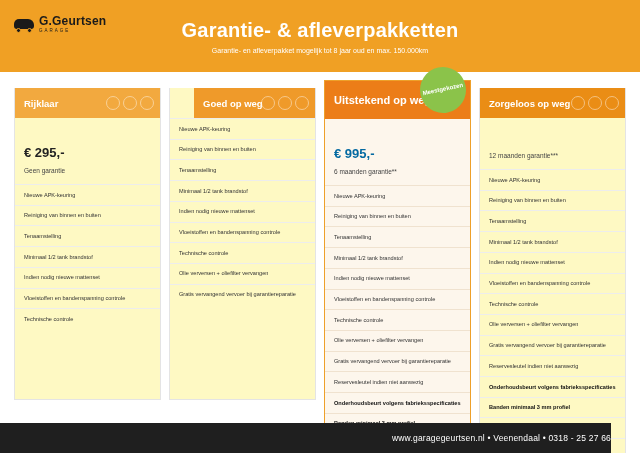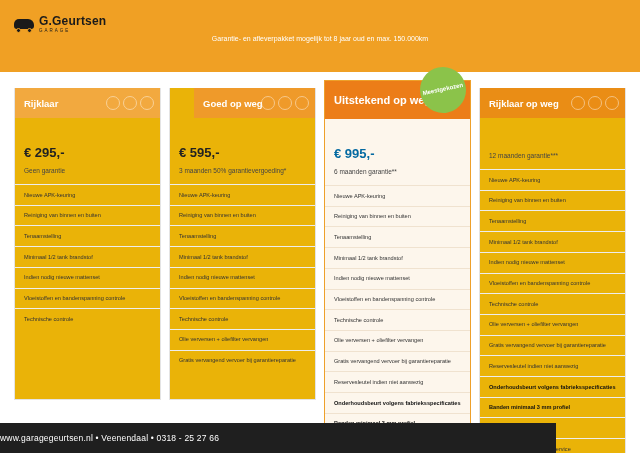--- a/index.html
+++ b/index.html
@@ -48,21 +48,21 @@
     position: relative;
     padding: 0 14px;
     background: #fff;
   }
   .cards {
     display: flex; gap: 8px; margin-top: 16px; align-items: flex-start;
   }
   .card {
     flex: 1 1 0; position: relative;
     border: 1px solid #e4e4e4; border-top: none;
-    background: #eab308;
+    background: #fef9c3;
     min-height: 312px;
   }
   .card.featured {
     border: 1px solid #eea02a;
     background: #fdf6ec;
     margin-top: -8px;
     min-height: 320px;
     box-shadow: 0 0 0 0 rgba(0,0,0,0);
   }
   .card-head {
@@ -96,23 +96,23 @@
   .features { list-style: none; }
   .features li {
     font-size: 5.6px; color: #333; padding: 6.5px 9px;
     border-top: 1px solid #ededed; line-height: 1.2;
   }
   .card.featured .features li { border-top: 1px solid #f0e2cf; }
   .features li.bold { font-weight: bold; color: #111; }
 
   
   .bottombar {
-    position: absolute; left: 0; bottom: 0; width: 556px; height: 30px;
+    position: absolute; left: 0; bottom: 0; width: 611px; height: 30px;
     background: #1f1f1f; color: #ffffff;
-    display: flex; align-items: center; justify-content: flex-start;
+    display: flex; align-items: center; justify-content: flex-end;
     font-size: 8.5px; letter-spacing: .2px;
   }
 </style>
 </head>
 <body>
 
 <div class="page">
 
   <div class="topbar">
     <div class="logo-block">
@@ -120,20 +120,21 @@
         <div class="car"></div>
         <div class="wheel l"></div>
         <div class="wheel r"></div>
       </div>
       <div class="logo-text">
         <div class="ln1">G.Geurtsen</div>
         <div class="ln2">GARAGE</div>
       </div>
     </div>
     <div class="head-center">
+      <div class="head-title">Garantie- &amp; afleverpakketten</div>
       <div class="head-sub">Garantie- en afleverpakket mogelijk tot 8 jaar oud en max. 150.000km</div>
     </div>
   </div>
 
   <div class="content">
     <div class="cards" id="cards">
         <div class="card">
           <div class="card-head orange-light">
             <span>Rijklaar</span>
             <span class="head-circles">
@@ -157,24 +158,20 @@
           </ul>
         </div>
         <div class="card">
           <div class="card-head orange-mid">
             <span>Goed op weg</span>
             <span class="head-circles">
               <span class="c"></span>
               <span class="c"></span>
               <span class="c"></span>
             </span>
-          </div>
-          <div class="price-block">
-            <div class="price">€ 595,-</div>
-            <div class="price-sub">3 maanden 50% garantievergoeding*</div>
           </div>
           <ul class="features">
             <li>Nieuwe APK-keuring</li>
             <li>Reiniging van binnen en buiten</li>
             <li>Tenaamstelling</li>
             <li>Minimaal 1/2 tank brandstof</li>
             <li>Indien nodig nieuwe mattenset</li>
             <li>Vloeistoffen en bandenspanning controle</li>
             <li>Technische controle</li>
             <li>Olie verversen + oliefilter vervangen</li>
@@ -206,21 +203,21 @@
             <li>Gratis vervangend vervoer bij garantiereparatie</li>
             <li>Reservesleutel indien niet aanwezig</li>
             <li class="bold">Onderhoudsbeurt volgens fabrieksspecificaties</li>
             <li class="bold">Banden minimaal 3 mm profiel</li>
             <li>Indien nodig aircoservice</li>
             <li>Indien nodig remmloeistofservice</li>
           </ul>
         </div>
         <div class="card">
           <div class="card-head orange-dark">
-            <span>Rijklaar op weg</span>
+            <span>Zorgeloos op weg</span>
             <span class="head-circles">
               <span class="c"></span>
               <span class="c"></span>
               <span class="c"></span>
             </span>
           </div>
           <div class="price-block">
             <div class="price-sub">12 maanden garantie***</div>
           </div>
           <ul class="features">

